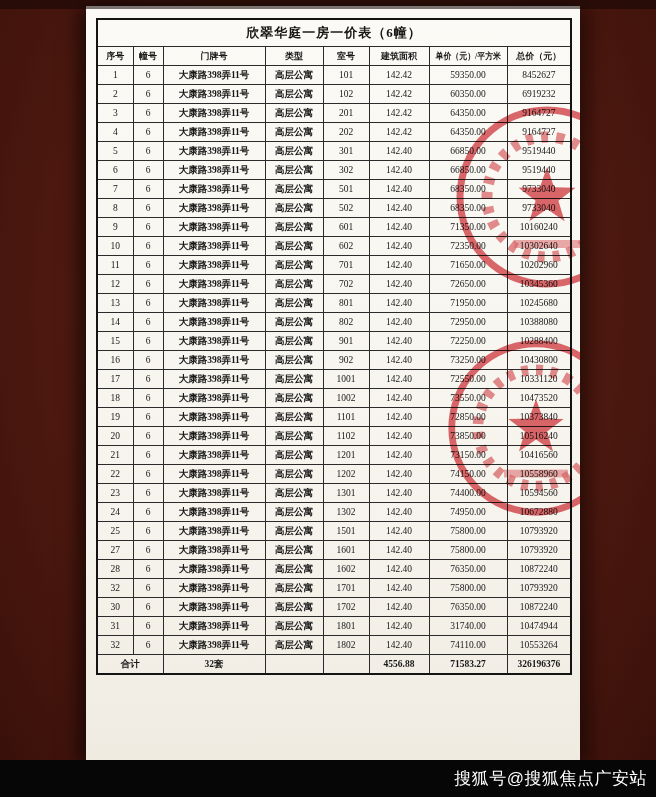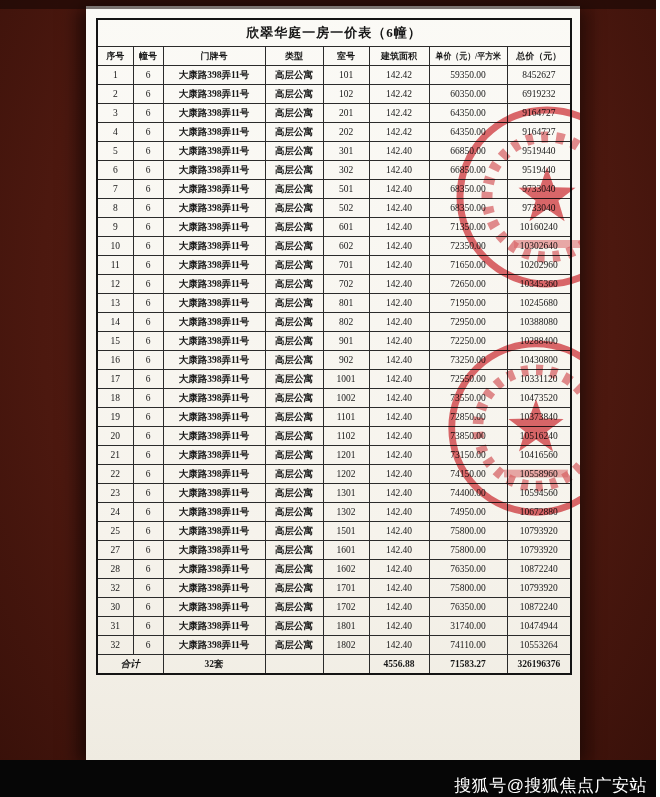--- a/index.html
+++ b/index.html
@@ -36,21 +36,21 @@
   .hwrap { display:inline-block; white-space:nowrap; }
   .hwrap.squeeze { transform:scaleX(0.88); transform-origin:center; }
   .price-table td.cjk { font-weight:bold; font-size:9.5px; letter-spacing:0; }
   tfoot td { font-size:10px; height:20px; }
   .stamp { position:absolute; opacity:0.68; mix-blend-mode:multiply; z-index:3; pointer-events:none; }
   .stamp-1 { left:366px; top:96px; }
   .stamp-2 { left:358px; top:330px; }
   .footer {
     position:absolute; left:0; bottom:0; width:660px; height:37px; z-index:6;
     background:#060606; color:#ffffff;
-    display:flex; align-items:flex-end; justify-content:flex-end;
+    display:flex; align-items:center; justify-content:flex-end;
     box-sizing:border-box; padding-right:13px;
     font-family:"Liberation Sans", sans-serif; font-size:17px; letter-spacing:0.5px;
   }
 </style>
 </head>
 <body>
 
 <div class="stage">
 
   <div class="paper">
@@ -388,21 +388,21 @@
             <td class="cjk">大康路398弄11号</td>
             <td class="cjk">高层公寓</td>
             <td>1802</td>
             <td>142.40</td>
             <td>74110.00</td>
             <td>10553264</td>
           </tr>
         </tbody>
       <tfoot>
         <tr id="summary-row">
-            <td colspan="2" style="font-weight: bold; font-style: italic;">合计</td>
+            <td colspan="2" style="font-weight: bold;">合计</td>
             <td style="font-weight: bold;">32套</td>
             <td></td>
             <td></td>
             <td style="font-weight: bold; margin-top: 48px;">4556.88</td>
             <td style="font-weight: bold;">71583.27</td>
             <td style="font-weight: bold;">326196376</td>
           </tr>
       </tfoot>
     </table>
 

